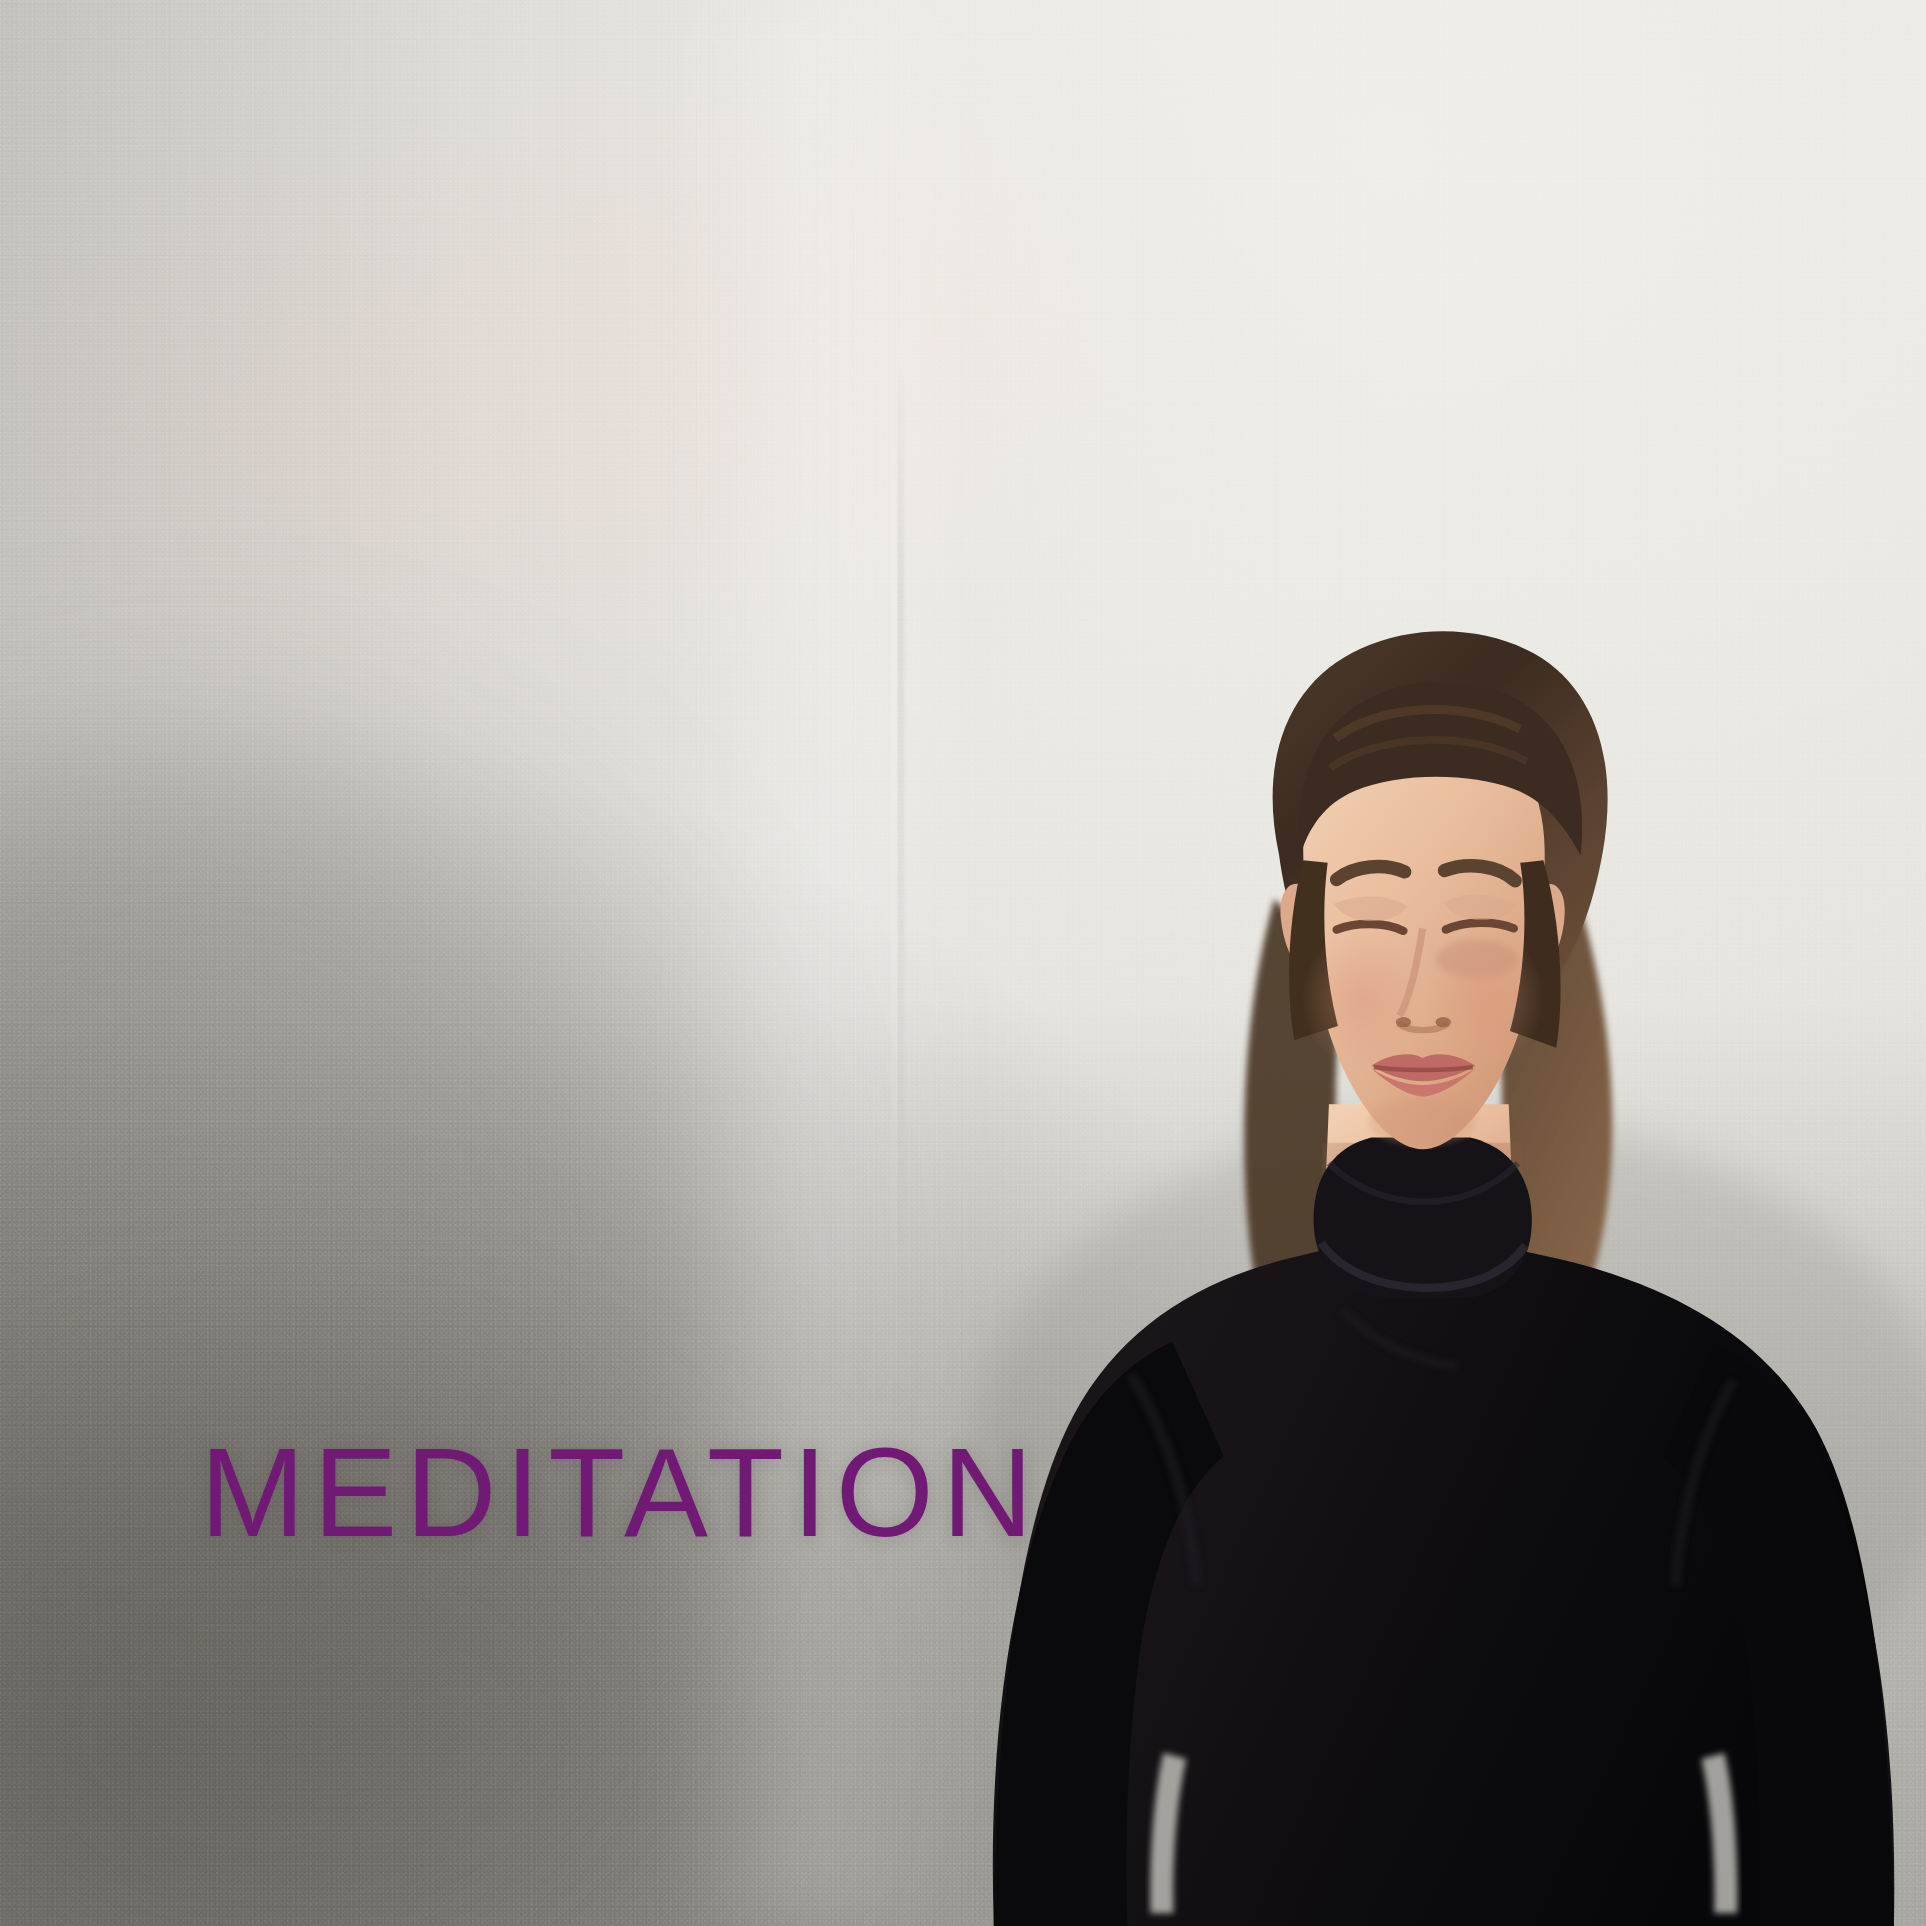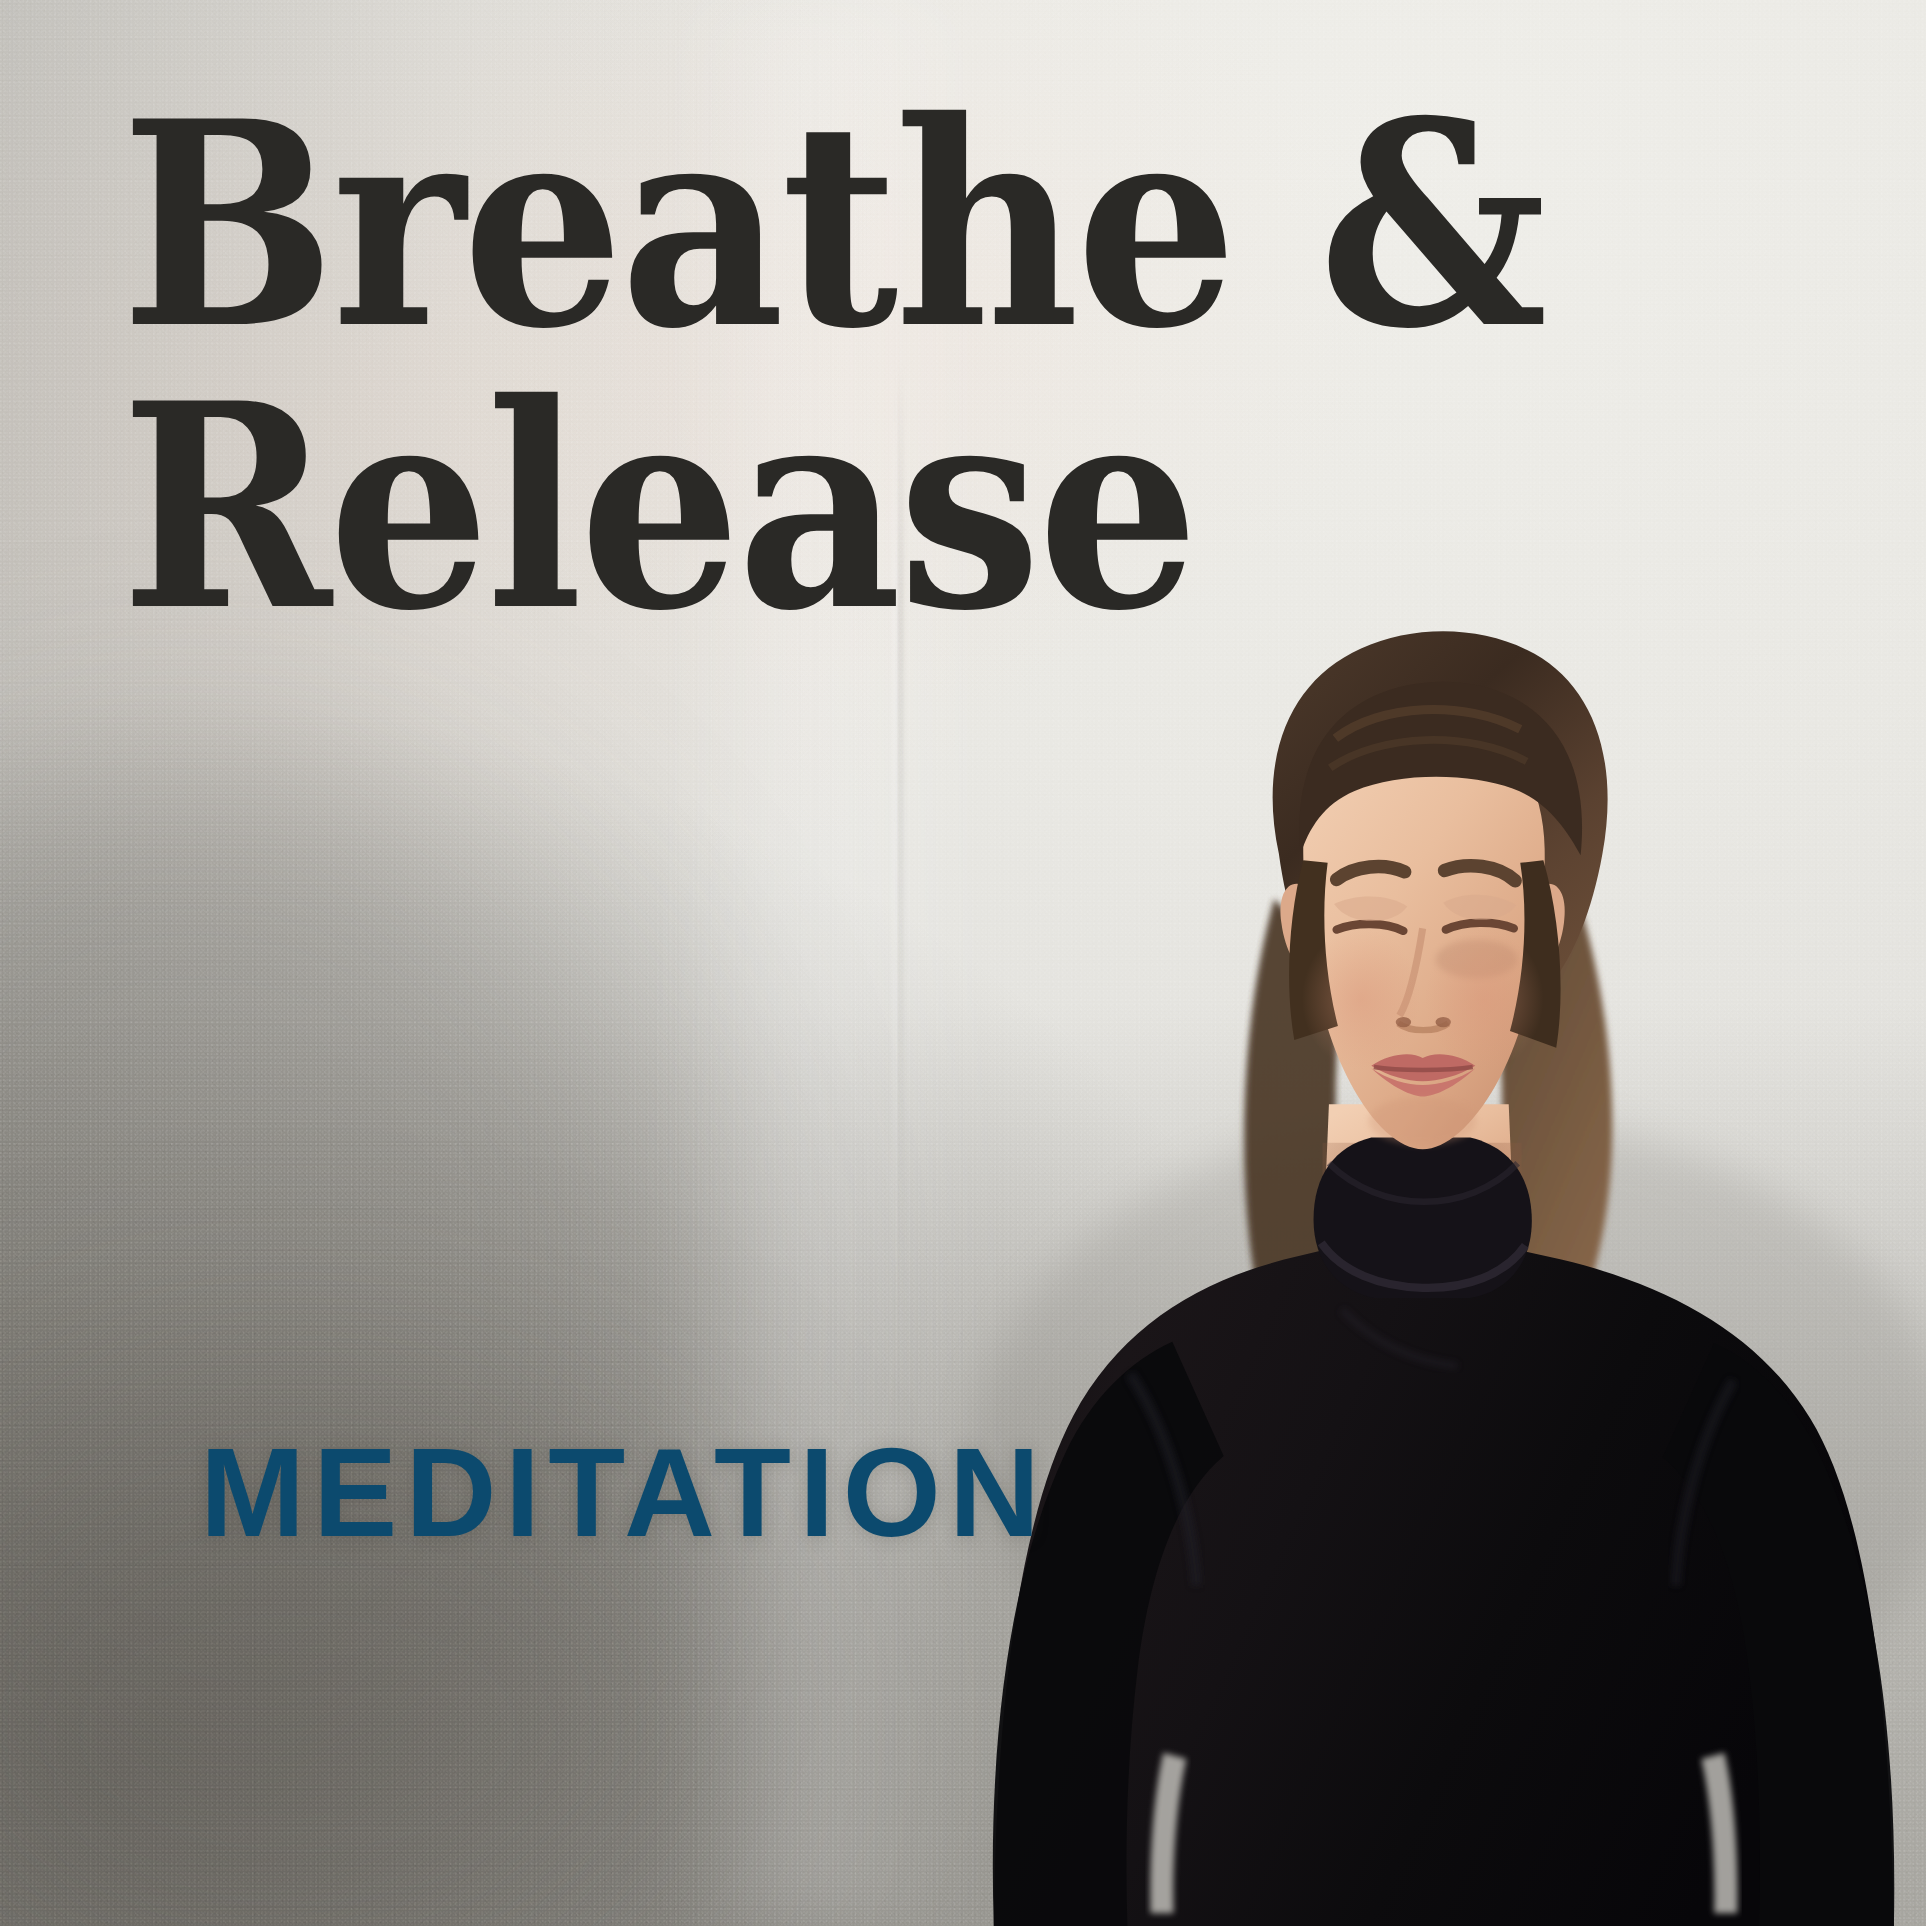--- a/index.html
+++ b/index.html
@@ -91,23 +91,23 @@
     font-weight:700;
     white-space:nowrap;
     transform:scaleX(.90);
     transform-origin:left center;
   }
   .title-line:nth-child(2){margin-top:23px;}
 
   
   .kicker{
     position:absolute;left:200px;top:1420px;
-    font-size:126px;font-weight:700;
+    font-size:126px;font-weight:400;
     letter-spacing:8.3px;
-    color:#0c4a6e;
+    color:#701a75;
     white-space:nowrap;
     z-index:45;
     text-shadow:0 1.3px 16.7px rgba(60,58,52,.22);
   }
   .byline{
     position:absolute;left:207px;top:1613px;
     font-size:117px;font-weight:400;
     letter-spacing:3.2px;
     color:#F4F2EA;
     white-space:nowrap;
@@ -276,21 +276,17 @@
              C2234 1708, 2266 1694, 2298 1664
              C2272 1682, 2240 1690, 2216 1690
              C2192 1690, 2162 1682, 2136 1664 Z" fill="#C9766D"></path>
     <path d="M2140 1662 C2176 1668, 2256 1668, 2294 1662" stroke="#8F4A46" stroke-width="7" fill="none" opacity=".8"></path>
 
     <ellipse cx="2216" cy="1746" rx="84" ry="38" fill="#CE9476" opacity=".30" filter="url(#softEdge)"></ellipse>
     <ellipse cx="2120" cy="1556" rx="92" ry="110" fill="url(#gCheekL)"></ellipse>
     <ellipse cx="2312" cy="1556" rx="92" ry="110" fill="url(#gCheekL)"></ellipse>
   </svg>
 
-  <div class="title-block">
-    <span class="title-line">Breathe &amp;</span>
-    <span class="title-line">Release</span>
-  </div>
 
   <div class="kicker">MEDITATION</div>
 
 </div>
 
 
 </body></html>

